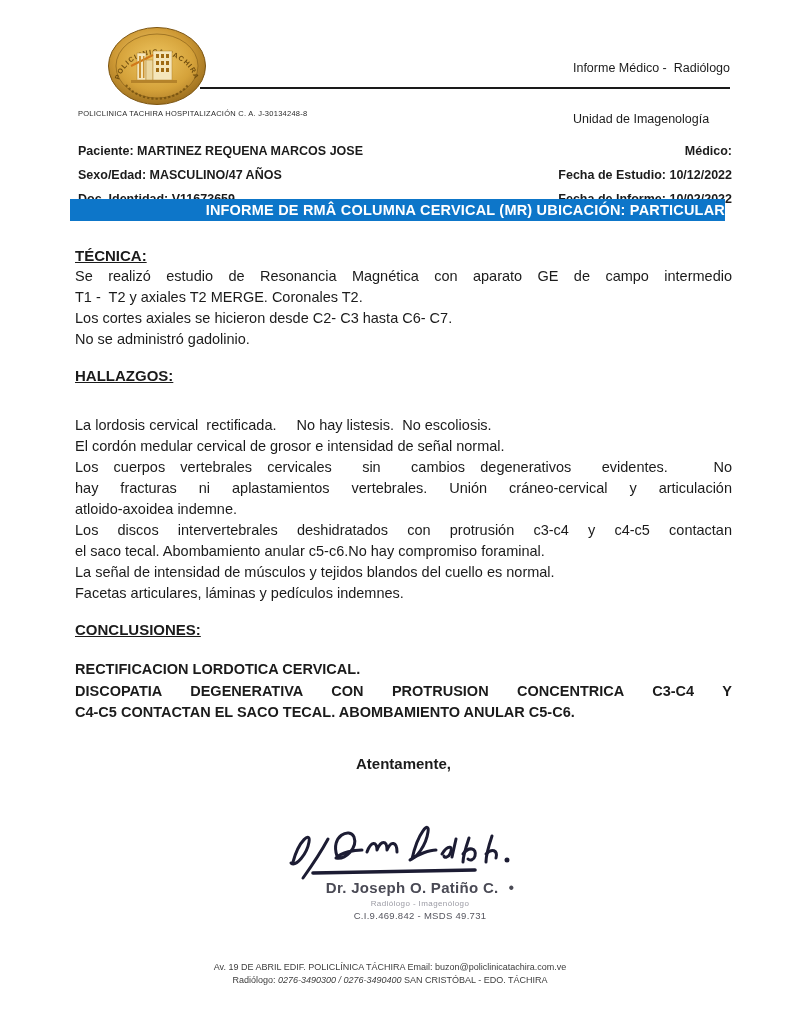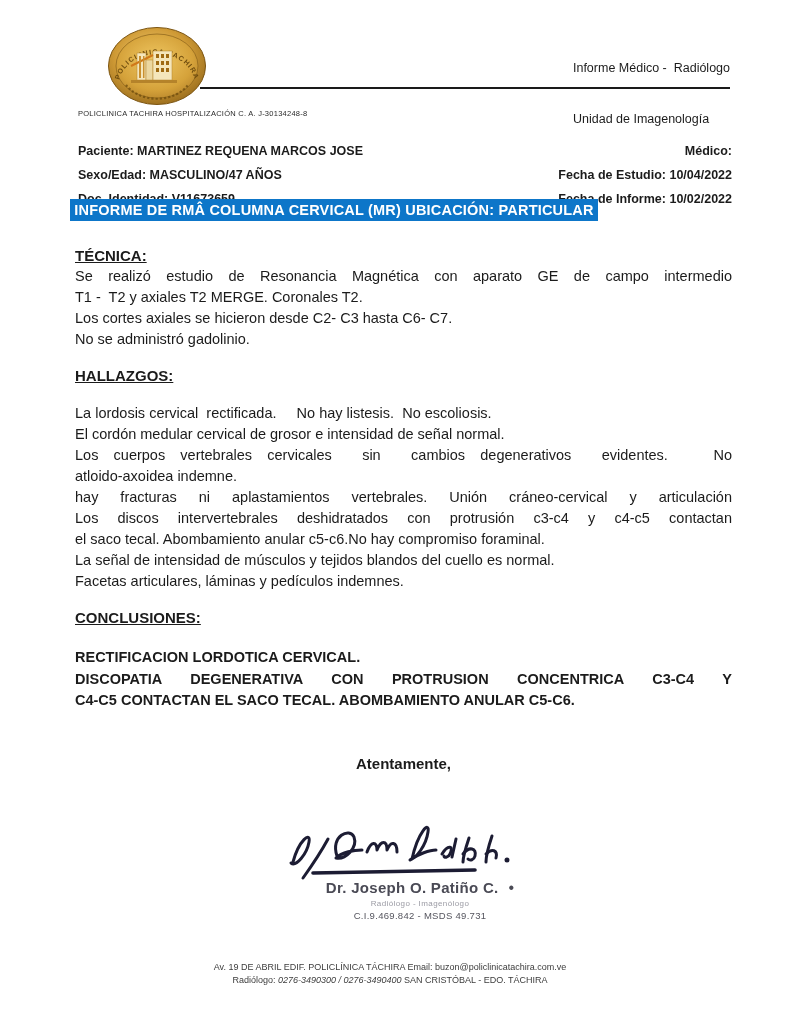--- a/index.html
+++ b/index.html
@@ -14,28 +14,28 @@
     font-size:12.5px;line-height:17px;color:#1c1c1c;white-space:pre-wrap;
   }
   .rule{position:absolute;left:200px;top:87px;width:530px;height:2px;background:#1a1a1a;}
   .company{
     position:absolute;left:78px;top:109px;font-size:7.5px;letter-spacing:.25px;color:#2a2a2a;
   }
   
   .patient{position:absolute;left:78px;top:139px;width:654px;font-weight:bold;font-size:12.5px;}
   .prow{display:flex;justify-content:space-between;height:24px;line-height:24px;white-space:pre-wrap;}
   .banner{
-    position:absolute;left:70px;top:199px;width:528px;height:22px;line-height:22px;
-    text-align:center;font-weight:bold;font-size:14.5px;color:#ffffff;letter-spacing:.2px;
+    position:absolute;left:70px;top:199px;width:655px;height:22px;line-height:22px;
+    text-align:right;font-weight:bold;font-size:14.5px;color:#ffffff;letter-spacing:.2px;
   }
   
   .body{position:absolute;left:75px;top:245px;width:657px;font-size:14.5px;line-height:21px;}
   .heading{font-weight:bold;text-decoration:underline;font-size:15px;}
   .section + .section{margin-top:15px;}
-  .section.hallazgos .lines{margin-top:17px;}
+  .section.hallazgos .lines{margin-top:29px;}
   .section.conclusiones .lines{margin-top:19px;}
   .section.conclusiones .bline{font-weight:bold;line-height:21.5px;}
   .bline{white-space:pre-wrap;}
   .bline.stretch{text-align:justify;text-align-last:justify;}
   
   .salutation{position:absolute;left:75px;top:755px;width:657px;text-align:center;
     font-weight:bold;font-size:15px;}
   .signature{position:absolute;left:283px;top:810px;width:255px;height:80px;}
   .stamp{position:absolute;left:305px;top:879px;width:230px;text-align:center;}
   .stamp .docname{font-size:15px;font-weight:600;color:#4a4a55;letter-spacing:.3px;}
@@ -96,21 +96,21 @@
     <div>Informe Médico -  Radiólogo</div>
     <div>Unidad de Imagenología</div>
   </div>
 
   <div class="rule"></div>
 
   <div class="company">POLICLINICA TACHIRA HOSPITALIZACIÓN C. A. J-30134248-8</div>
 
   <div class="patient" id="patient-rows">
       <div class="prow"><span>Paciente: MARTINEZ REQUENA MARCOS JOSE</span><span>Médico:</span></div>
-      <div class="prow"><span>Sexo/Edad: MASCULINO/47 AÑOS</span><span>Fecha de Estudio: 10/04/2022</span></div>
+      <div class="prow"><span>Sexo/Edad: MASCULINO/47 AÑOS</span><span>Fecha de Estudio: 10/12/2022</span></div>
       <div class="prow"><span>Doc. Identidad: V11673659</span><span>Fecha de Informe: 10/02/2022</span></div>
     </div>
 
   <div class="banner" id="banner" style="background: rgb(13, 118, 201);">
     <span>INFORME DE RMÂ COLUMNA CERVICAL (MR) UBICACIÓN: PARTICULAR</span>
   </div>
 
   <div class="body" id="report-body">
       <div class="section tecnica">
         <div class="heading">TÉCNICA:</div>
@@ -120,22 +120,22 @@
           <div class="bline">Los cortes axiales se hicieron desde C2- C3 hasta C6- C7.</div>
           <div class="bline">No se administró gadolinio.</div>
         </div>
       </div>
       <div class="section hallazgos">
         <div class="heading">HALLAZGOS:</div>
         <div class="lines">
           <div class="bline">La lordosis cervical  rectificada.     No hay listesis.  No escoliosis.</div>
           <div class="bline">El cordón medular cervical de grosor e intensidad de señal normal.</div>
           <div class="bline stretch">Los cuerpos vertebrales cervicales  sin  cambios degenerativos  evidentes.   No</div>
+          <div class="bline stretch">hay fracturas ni aplastamientos vertebrales. Unión cráneo-cervical y articulación</div>
           <div class="bline">atloido-axoidea indemne.</div>
-          <div class="bline stretch">hay fracturas ni aplastamientos vertebrales. Unión cráneo-cervical y articulación</div>
           <div class="bline stretch">Los discos intervertebrales deshidratados con protrusión c3-c4 y c4-c5 contactan</div>
           <div class="bline">el saco tecal. Abombamiento anular c5-c6.No hay compromiso foraminal.</div>
           <div class="bline">La señal de intensidad de músculos y tejidos blandos del cuello es normal.</div>
           <div class="bline">Facetas articulares, láminas y pedículos indemnes.</div>
         </div>
       </div>
       <div class="section conclusiones">
         <div class="heading">CONCLUSIONES:</div>
         <div class="lines">
           <div class="bline">RECTIFICACION LORDOTICA CERVICAL.</div>

